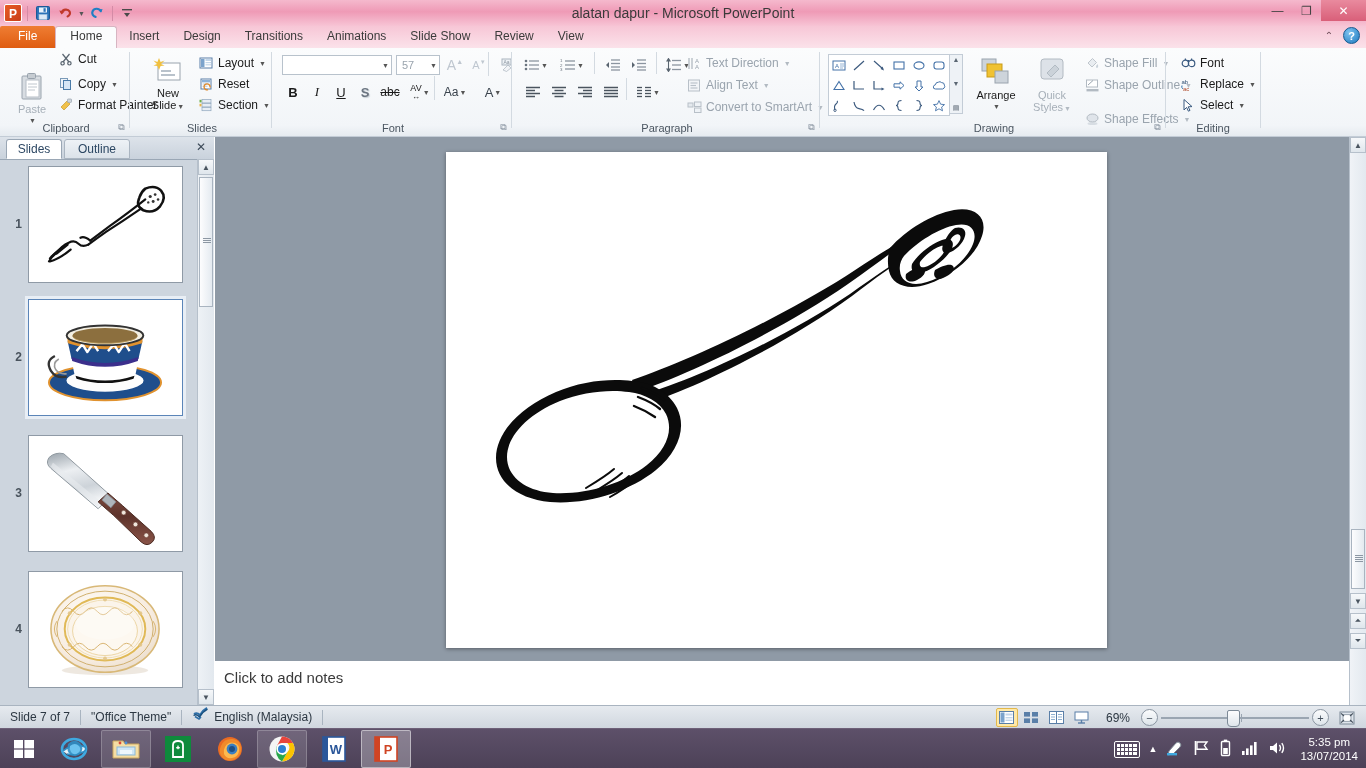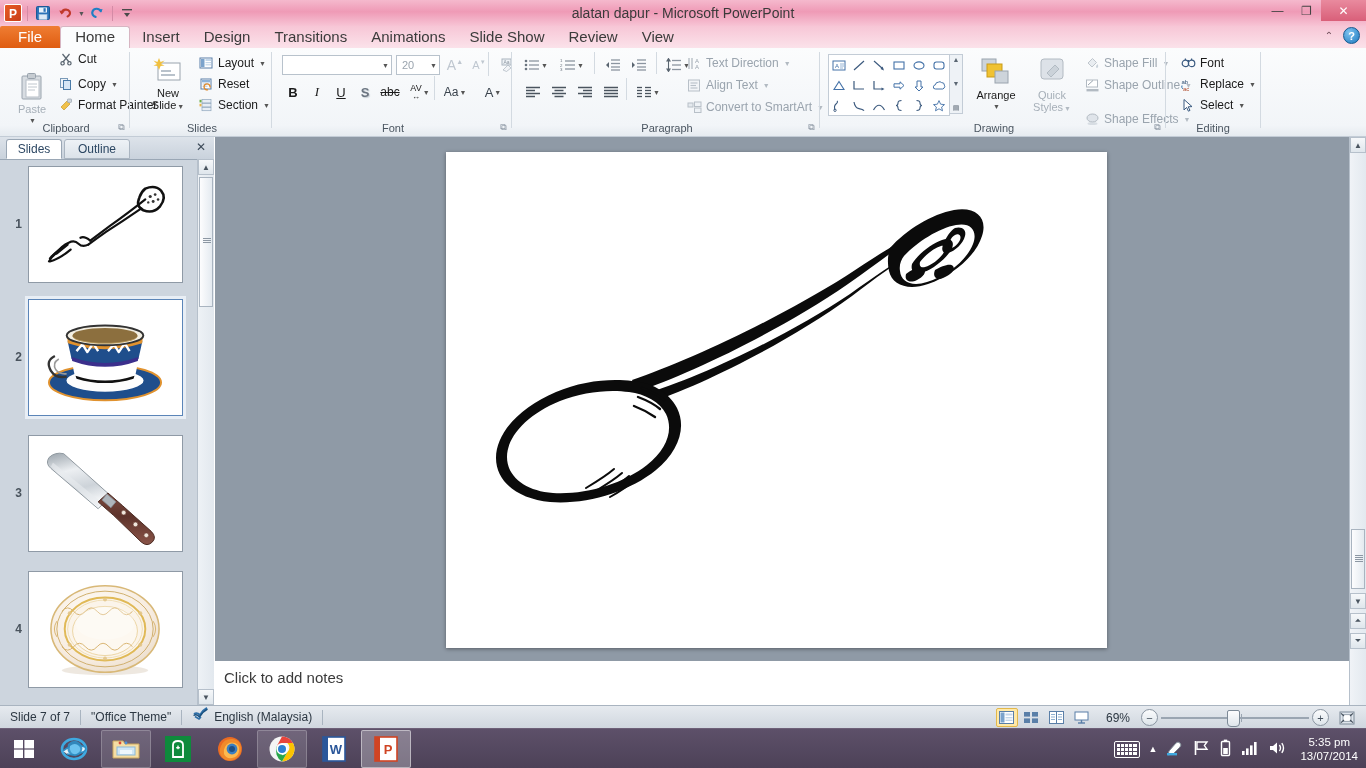--- a/index.html
+++ b/index.html
@@ -23,21 +23,21 @@
     text-align:center;font-size:14px;color:#3a3a3a;pointer-events:none;}
   .wbtns{position:absolute;right:0;top:0;display:flex;height:22px;}
   .wbtn{width:29px;height:21px;display:flex;align-items:center;justify-content:center;
     font-size:12px;color:#444;cursor:default;}
   .wbtn.close{width:45px;background:linear-gradient(to bottom,#e98a9e,#d95f79);color:#fff;}
 
   
   .tabstrip{position:absolute;left:0;top:26px;width:1366px;height:22px;
     background:linear-gradient(to bottom,#f7c6d6,#fbe2ea);}
   .tabs{position:absolute;left:0;top:0;display:flex;align-items:flex-end;height:22px;}
-  .tab{padding:3px 12px 4px;font-size:15px;color:#3b3b3b;line-height:15px;cursor:default;}
+  .tab{padding:3px 12px 4px;font-size:12px;color:#3b3b3b;line-height:15px;cursor:default;}
   .tab.file{background:linear-gradient(to bottom,#ef7d33,#df5c11);color:#fff;
     padding:3px 18px 4px;border-radius:2px 2px 0 0;}
   .tab.active{background:#fbfcfd;border:1px solid #d7b5c2;border-bottom:none;
     border-radius:3px 3px 0 0;padding:2px 14px 4px;}
   .ribbon-right{position:absolute;right:6px;top:1px;display:flex;align-items:center;gap:6px;}
   .chev{width:16px;height:16px;display:flex;align-items:center;justify-content:center;
     color:#6a4a56;font-size:10px;}
   .helpbtn{width:17px;height:17px;border-radius:50%;
     background:radial-gradient(circle at 35% 30%,#7ec2ef,#1e7ac0);
     color:#fff;font-size:11px;font-weight:bold;text-align:center;line-height:17px;
@@ -341,21 +341,21 @@
       <div class="group-label">Slides</div>
       <div class="gsep" style="right:0;"></div>
     </div>
 
     <div class="group" style="left:274px;width:238px;">
       <div class="fontbox" style="position:absolute;left:8px;top:7px;width:110px;">
         <span class="val"></span>
         <span class="caret">▼</span>
       </div>
       <div class="fontbox" style="position:absolute;left:122px;top:7px;width:44px;">
-        <span class="val">20</span>
+        <span class="val">57</span>
         <span class="caret">▼</span>
       </div>
       <div class="sqbtn" style="position:absolute;left:170px;top:6px;">
         <span style="font-size:14px;">A<sup style="font-size:7px;">▲</sup></span>
       </div>
       <div class="sqbtn" style="position:absolute;left:194px;top:6px;">
         <span style="font-size:11px;">A<sup style="font-size:6px;">▼</sup></span>
       </div>
       <div class="sqbtn" style="position:absolute;left:222px;top:6px;">
         <svg width="16" height="16" viewBox="0 0 16 16">

